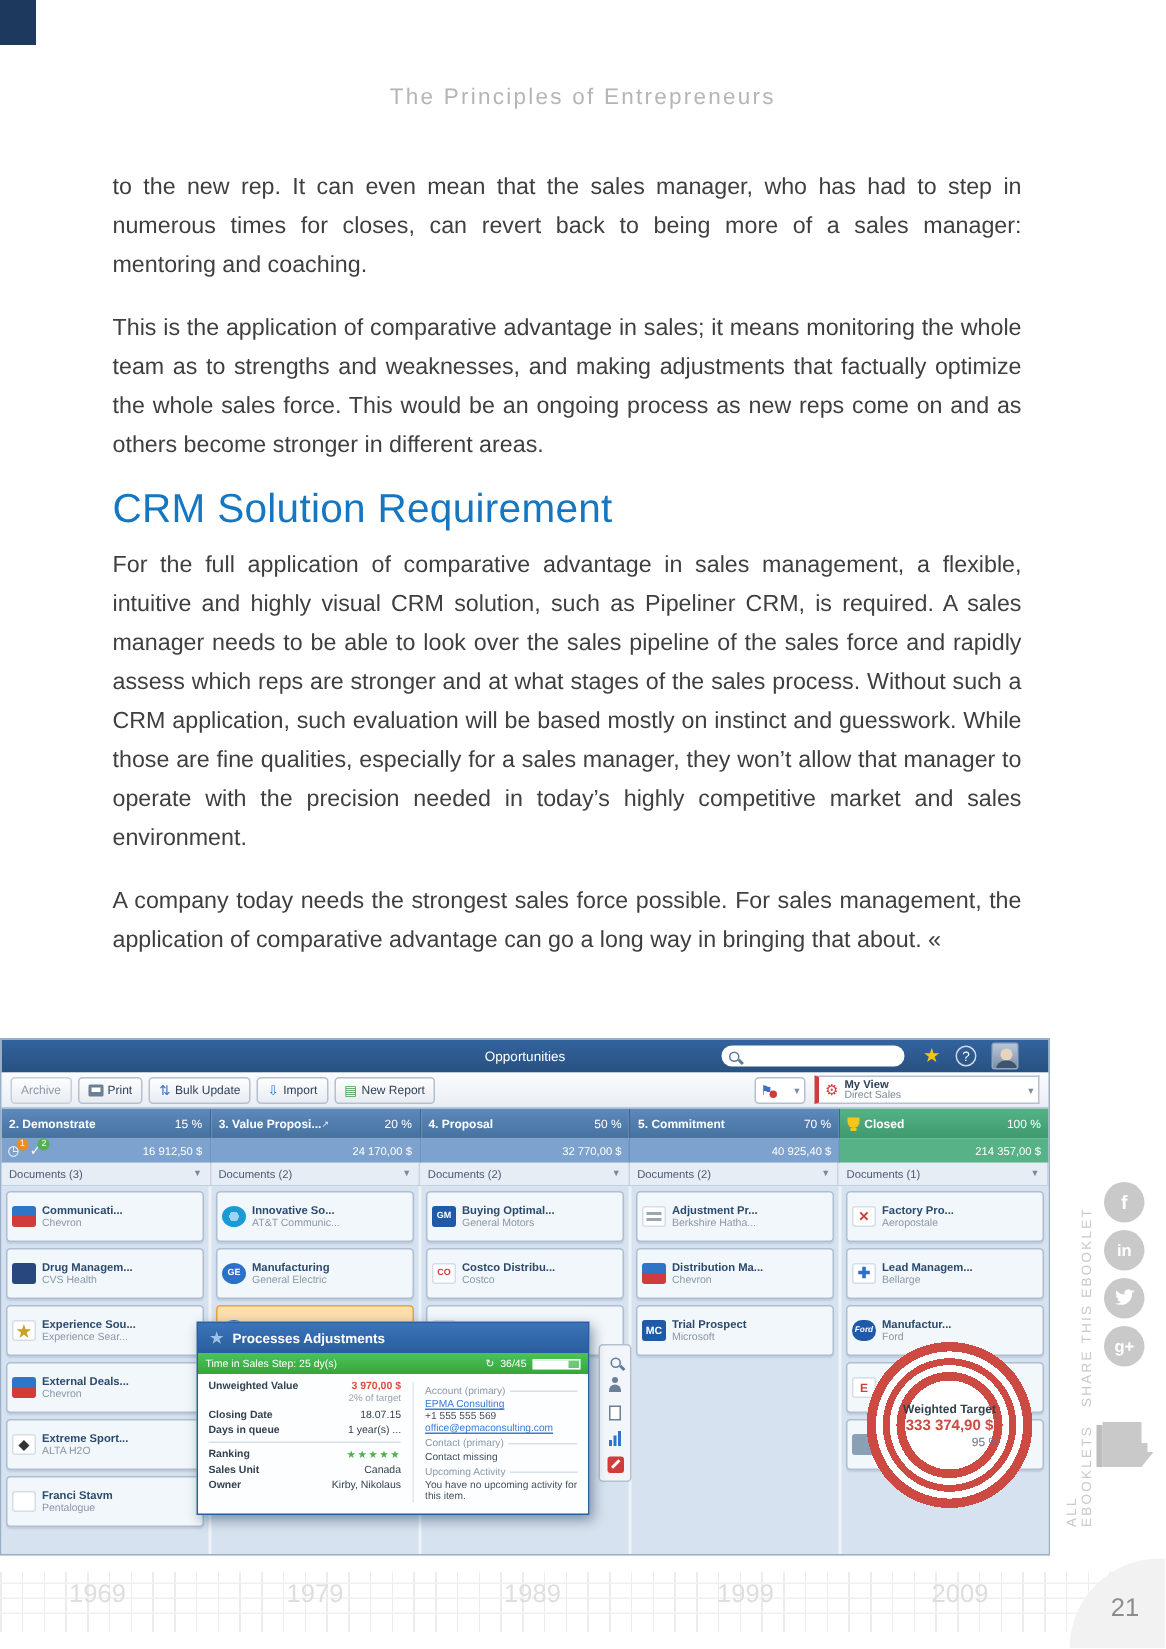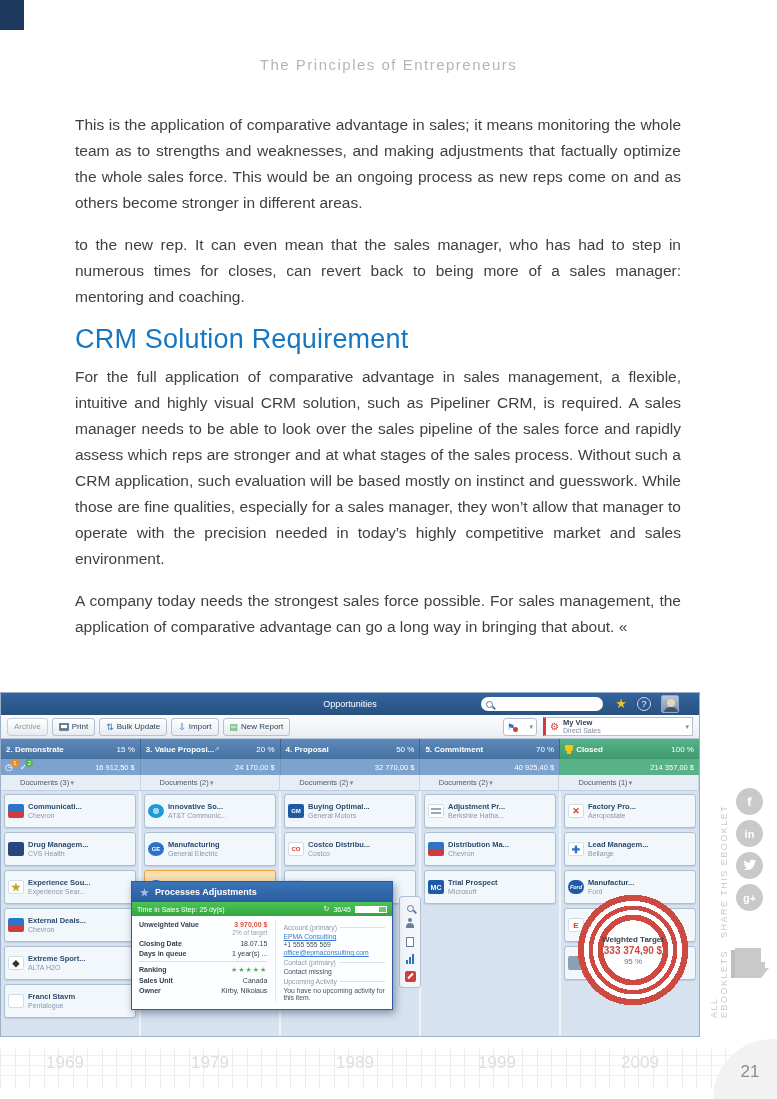--- a/index.html
+++ b/index.html
@@ -74,22 +74,22 @@
   .stage-sub .sv { flex:1; background:#7ca2cd; color:#fff; display:flex; align-items:center;
     justify-content:flex-end; padding:0 5px; border-right:1px solid #6a93c2; font-size:7.5px; position:relative; }
   .stage-sub .sv.closed { background:#57b287; border-right:none; }
   .sub-icons { position:absolute; left:4px; display:flex; gap:7px; align-items:center; }
   .sub-ic { position:relative; color:#fff; font-size:9px; }
   .badge { position:absolute; top:-3px; right:-6px; width:8px; height:8px; border-radius:50%;
     color:#fff; font-size:6px; text-align:center; line-height:8px; }
   .badge.orange { background:#f08c1e; } .badge.green { background:#53b050; }
 
   .docs-row { height:16px; display:flex; background:#e6edf5; border-bottom:1px solid #c2cfdf; }
-  .docs-row .dc { flex:1; display:flex; align-items:center; justify-content:flex-start;
-    padding:0 19px; border-right:1px solid #c8d4e2; color:#4a5a6e; font-size:7.5px; }
+  .docs-row .dc { flex:1; display:flex; align-items:center; justify-content:space-between;
+    padding:0 5px; border-right:1px solid #c8d4e2; color:#4a5a6e; font-size:7.5px; }
   .docs-arrow { color:#7b8a9b; font-size:6px; }
 
   .cols { display:flex; height:247px; gap:2px; background:#eef3f8; }
   .col { flex:1; background:#d6e2ef; padding:3px; }
   .card { display:flex; gap:4px; align-items:center; height:34px; margin-bottom:4px; background:#f2f7fb;
     border:1px solid #aebfd2; border-radius:3px; padding:2px 3px; box-shadow:0 1px 1px rgba(60,90,130,.15); overflow:hidden; }
   .card.sel { background:#fcdfae; border-color:#e8a33d; }
   .card-txt { display:flex; flex-direction:column; line-height:9px; overflow:hidden; white-space:nowrap; }
   .card-title { color:#2c4a6e; font-weight:bold; font-size:7.5px; }
   .card-sub { color:#8a97a8; font-size:7px; }
@@ -150,21 +150,21 @@
   .ic-chart i { width:2px; background:#2e75c8; display:block; } .ic-chart i:nth-child(1){height:4px} .ic-chart i:nth-child(2){height:7px} .ic-chart i:nth-child(3){height:10px}
   .ic-phone { width:11px; height:11px; background:#d23b3b; border-radius:2px; position:relative; }
   .ic-phone::after { content:""; position:absolute; left:2px; top:4px; width:7px; height:2px; background:#fff; transform:rotate(-45deg); }
 
   
   .target { position:absolute; left:575px; top:200px; width:114px; height:114px; z-index:40; border-radius:50%;
     background:radial-gradient(closest-side,#fff 0 52%,#cc4a42 52% 62%,#fff 62% 70%,#cc4a42 70% 78%,#fff 78% 86%,#cc4a42 86% 97%,rgba(0,0,0,0) 97%);
     display:flex; flex-direction:column; align-items:center; justify-content:center; text-align:right; }
   .tg-label { font-size:8px; font-weight:bold; color:#33414f; }
   .tg-value { font-size:10px; font-weight:bold; color:#cc4a42; margin:1px 0; }
-  .tg-pct { font-size:8px; color:#66737f; }
+  .tg-pct { font-size:8px; color:#66737f;padding-left:48px; }
 
   
   .share-text, .all-text { position:absolute; right:48px; color:#c9c9c9; font-size:9px; letter-spacing:1.5px;
     writing-mode:vertical-rl; transform:rotate(180deg); }
   .share-text { top:788px; height:150px; }
   .all-text { top:928px; height:90px; }
   .social { position:absolute; right:14px; top:788px; display:flex; flex-direction:column; gap:5px; }
   .soc { width:27px; height:27px; border-radius:50%; background:#c9c9c9; color:#fff; display:flex;
     align-items:center; justify-content:center; font-weight:bold; font-size:13px; }
   .soc.small { font-size:11px; }
@@ -192,22 +192,22 @@
 </head>
 <body>
 
 <div class="page">
 
   <div class="corner-mark"></div>
 
   <div class="doc-header">The Principles of Entrepreneurs</div>
 
   <div class="copy">
+    <p>to the new rep. It can even mean that the sales manager, who has had to step in numerous times for closes, can revert back to being more of a sales manager: mentoring and coaching.</p>
     <p>This is the application of comparative advantage in sales; it means monitoring the whole team as to strengths and weaknesses, and making adjustments that factually optimize the whole sales force. This would be an ongoing process as new reps come on and as others become stronger in different areas.</p>
-    <p>to the new rep. It can even mean that the sales manager, who has had to step in numerous times for closes, can revert back to being more of a sales manager: mentoring and coaching.</p>
     <h2 class="section-heading">CRM Solution Requirement</h2>
     <p>For the full application of comparative advantage in sales management, a flexible, intuitive and highly visual CRM solution, such as Pipeliner CRM, is required. A sales manager needs to be able to look over the sales pipeline of the sales force and rapidly assess which reps are stronger and at what stages of the sales process. Without such a CRM application, such evaluation will be based mostly on instinct and guesswork. While those are fine qualities, especially for a sales manager, they won’t allow that manager to operate with the precision needed in today’s highly competitive market and sales environment.</p>
     <p>A company today needs the strongest sales force possible. For sales management, the application of comparative advantage can go a long way in bringing that about.  «</p>
   </div>
 
   <div class="crm">
 
     <div class="crm-titlebar">
       <div class="crm-title">Opportunities</div>
       <div class="crm-search">

